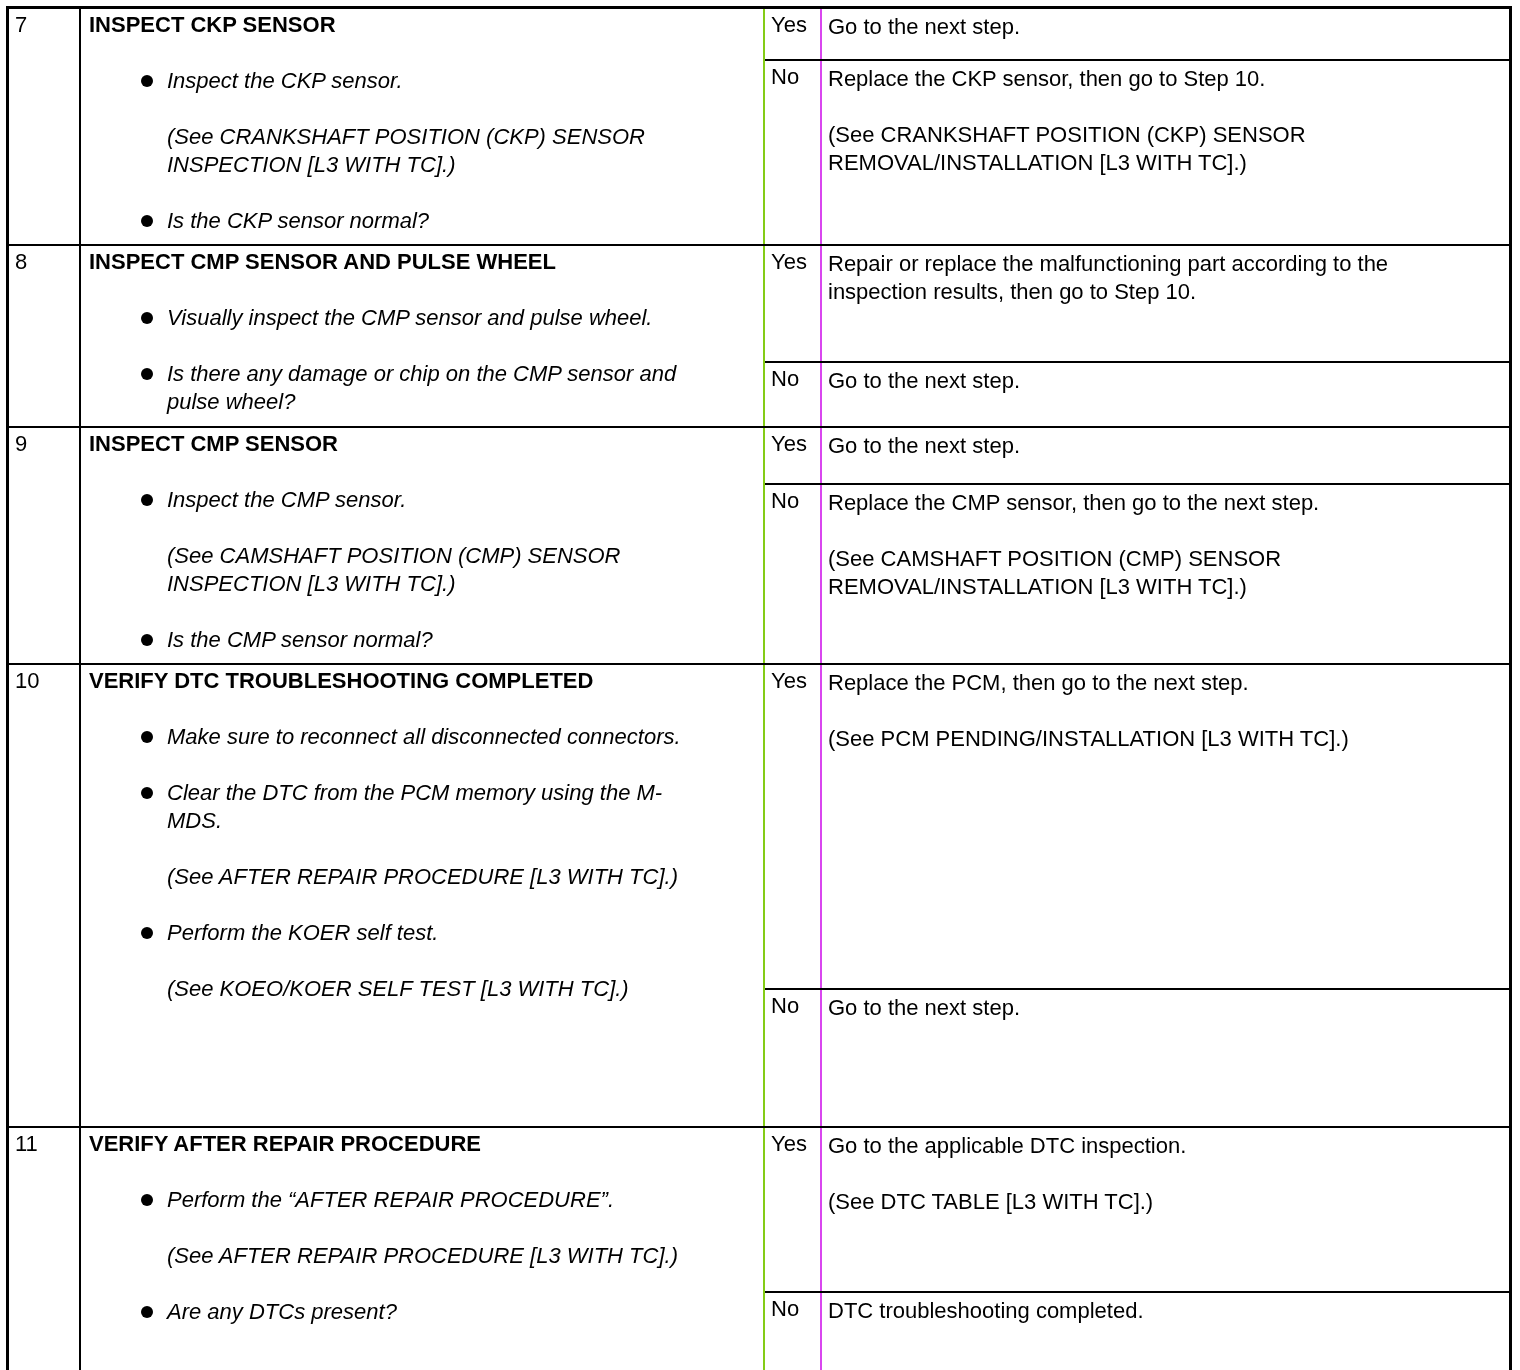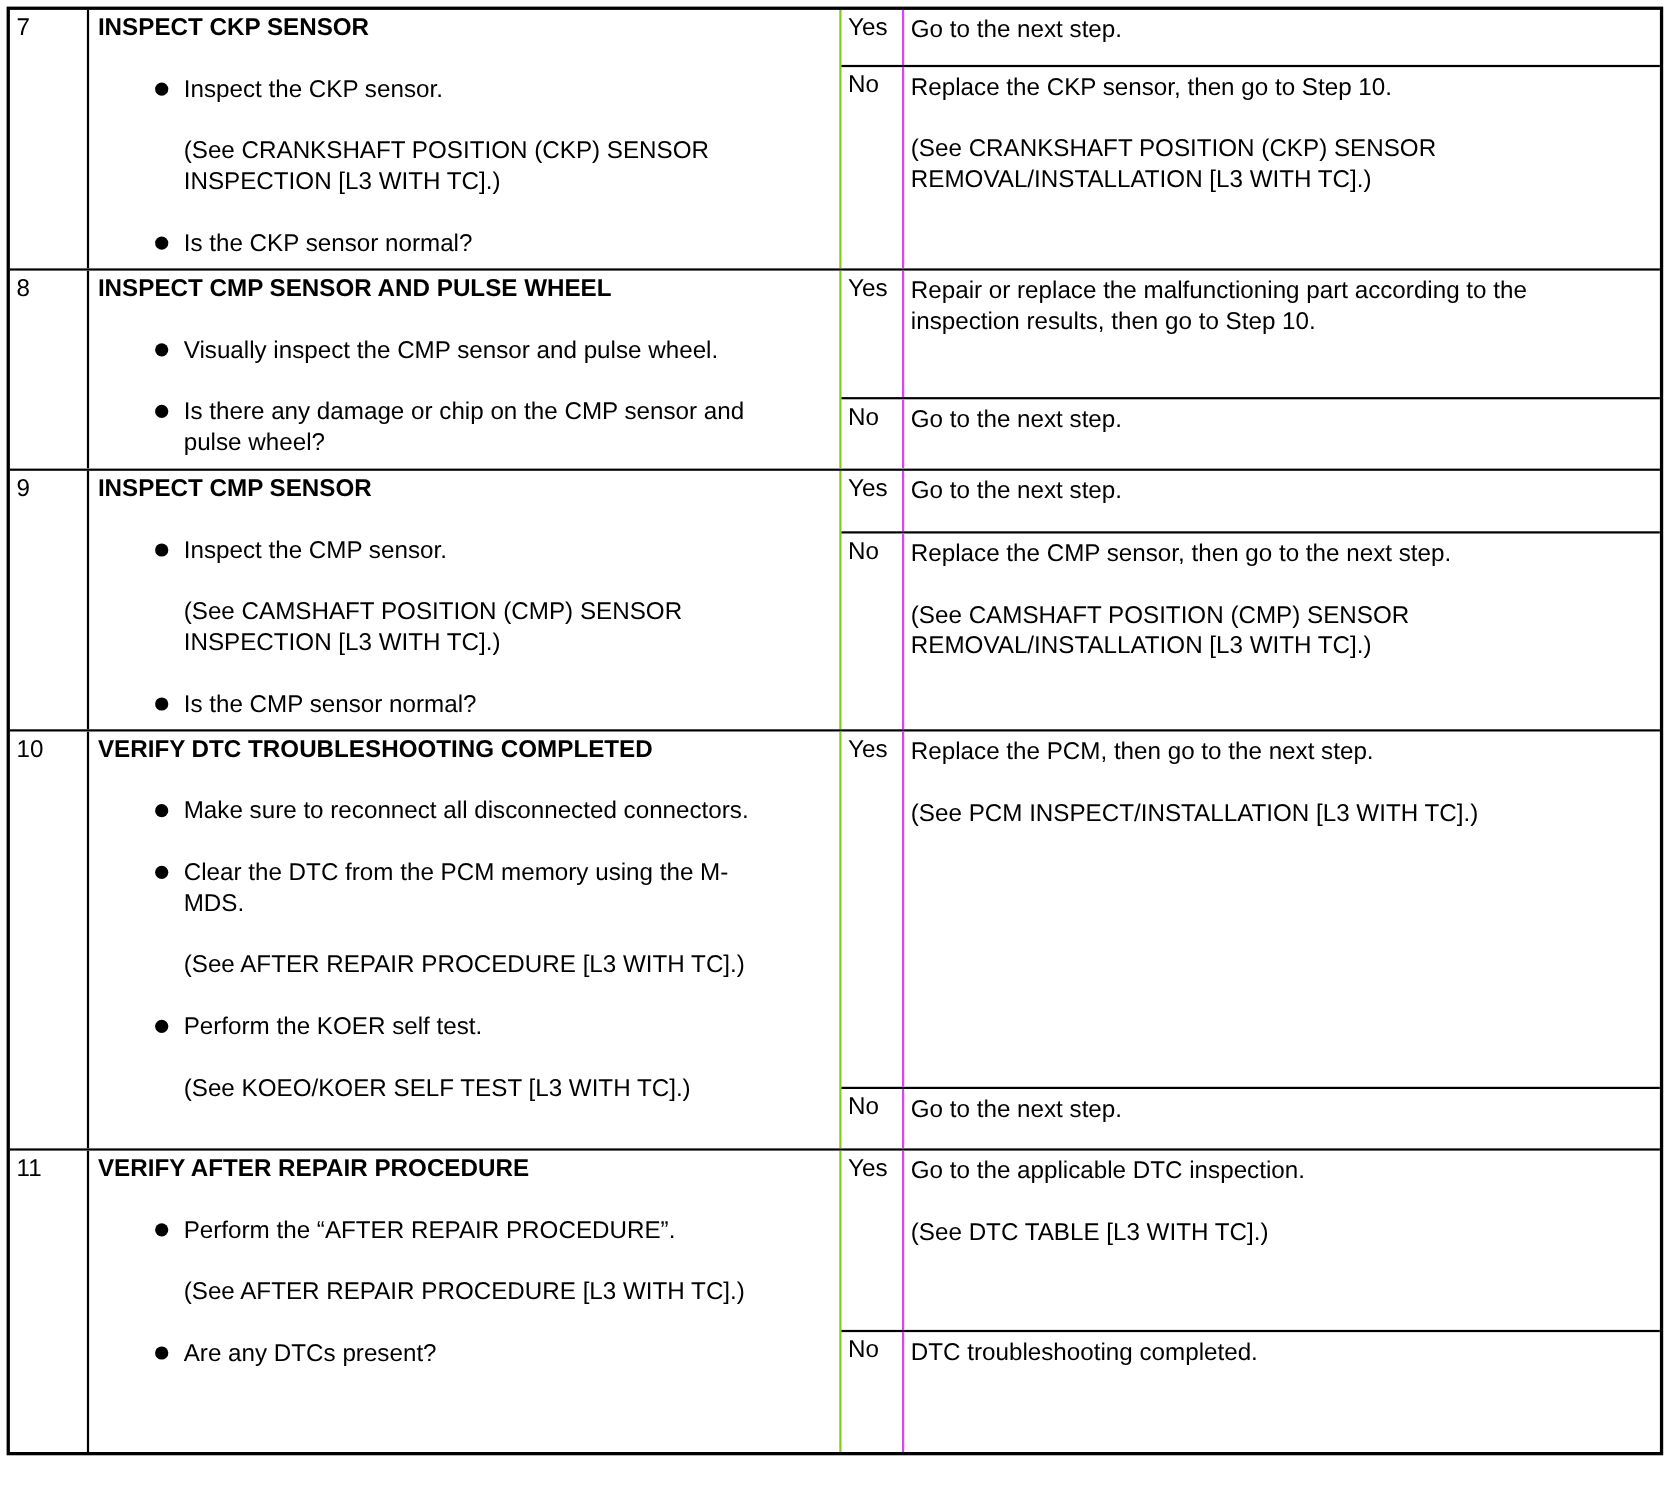--- a/index.html
+++ b/index.html
@@ -48,21 +48,21 @@
   .bullets li:first-child { margin-top: 0; }
   .bullet {
     width: 12px;
     height: 12px;
     border-radius: 50%;
     background: #000;
     flex: none;
     margin: 8px 14px 0 0;
   }
   .li-body { flex: 1; }
-  .li-body p { margin: 0 0 28px 0; }
+  .li-body p { margin: 0 0 28px 0; font-style: italic; }
   .li-body p:last-child { margin-bottom: 0; }
 
   .results {
     flex: 1;
     display: flex;
     flex-direction: column;
   }
   .result-row { display: flex; overflow: hidden; flex: none; }
   .result-row.grow { flex: 1; }
   .result-row + .result-row { border-top: 2px solid #000; }
@@ -193,21 +193,21 @@
         <div class="result-row grow">
           <div class="cell-yn">No</div>
           <div class="cell-res">
             <p>Replace the CMP sensor, then go to the next step.</p>
             <p>(See CAMSHAFT POSITION (CMP) SENSOR REMOVAL/INSTALLATION [L3 WITH TC].)</p>
           </div>
         </div>
       </div>
     </div>
 
-    <div class="step-row" style="height:381px">
+    <div class="step-row" style="height:463px">
       <div class="cell-num">
         <span>10</span>
       </div>
       <div class="cell-action">
         <div class="step-title">VERIFY DTC TROUBLESHOOTING COMPLETED</div>
         <ul class="bullets">
           <li>
             <span class="bullet"></span>
             <div class="li-body">
               <p>Make sure to reconnect all disconnected connectors.</p>
@@ -227,21 +227,21 @@
               <p>(See KOEO/KOER SELF TEST [L3 WITH TC].)</p>
             </div>
           </li>
         </ul>
       </div>
       <div class="results">
         <div class="result-row" style="height:323px">
           <div class="cell-yn">Yes</div>
           <div class="cell-res">
             <p>Replace the PCM, then go to the next step.</p>
-            <p>(See PCM INSPECT/INSTALLATION [L3 WITH TC].)</p>
+            <p>(See PCM PENDING/INSTALLATION [L3 WITH TC].)</p>
           </div>
         </div>
         <div class="result-row grow">
           <div class="cell-yn">No</div>
           <div class="cell-res">
             <p>Go to the next step.</p>
           </div>
         </div>
       </div>
     </div>

